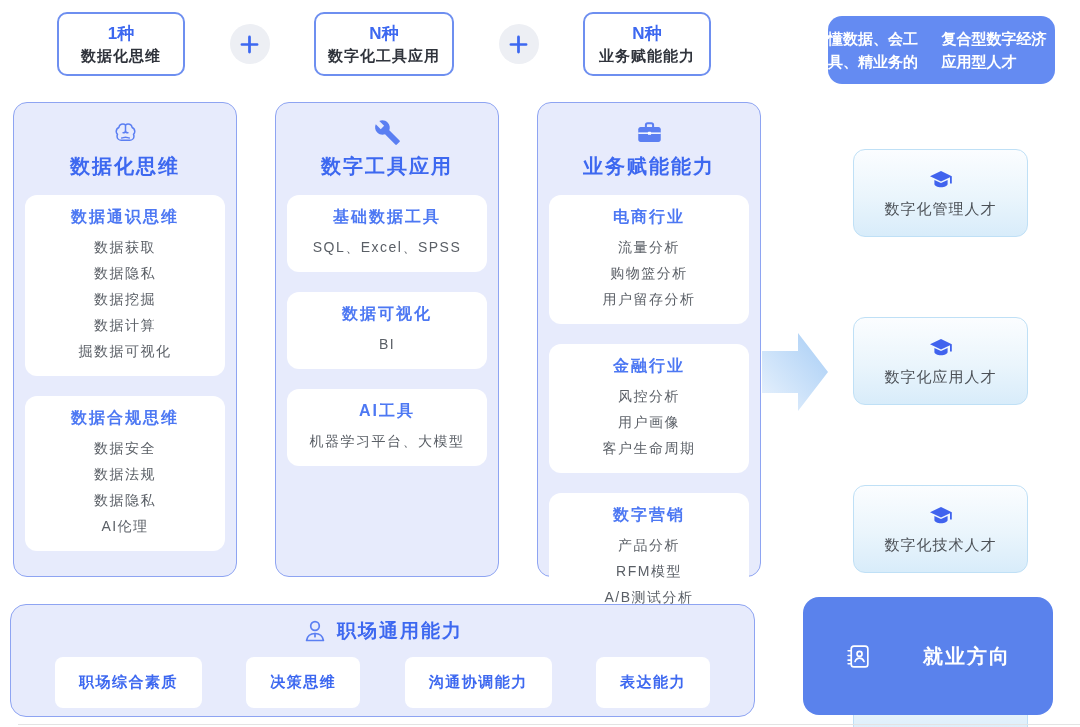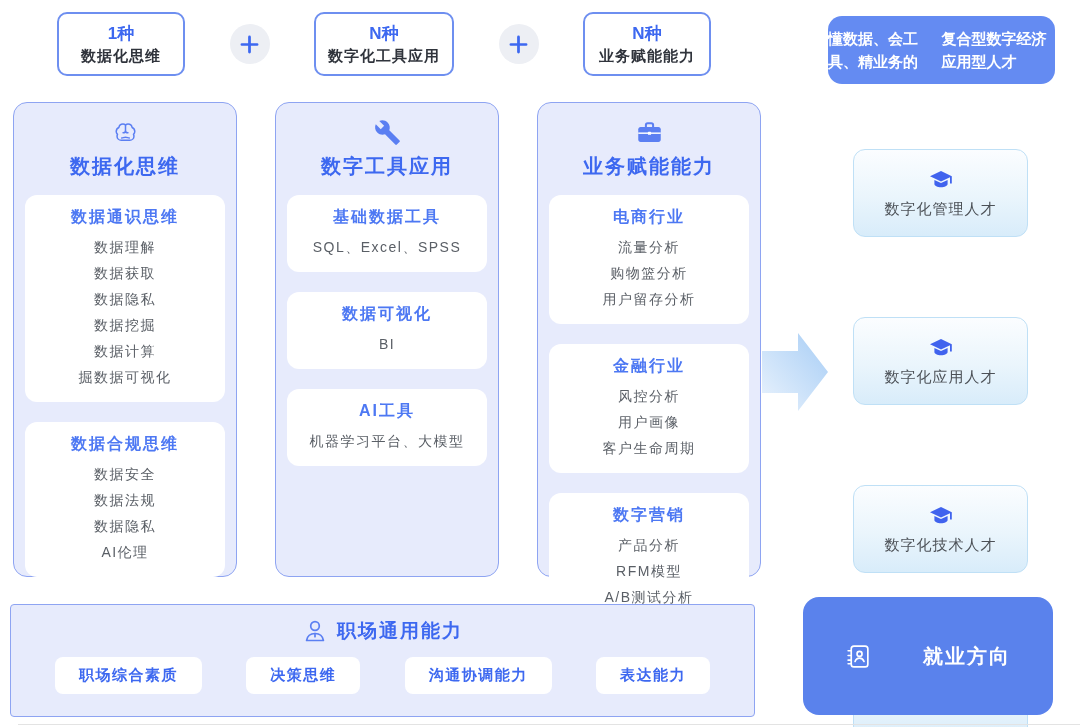--- a/index.html
+++ b/index.html
@@ -41,26 +41,26 @@
   #talent-stack{position:absolute;left:853px;top:105px;width:175px;display:flex;
                 flex-direction:column;gap:36px;}
   .talent-box{height:88px;box-sizing:border-box;border:1px solid #BFE0F6;border-radius:12px;
               background:linear-gradient(180deg,#FBFDFF 0%,#EAF5FC 55%,#D8ECFA 100%);
               display:flex;flex-direction:column;align-items:center;justify-content:center;gap:8px;margin-top:44px;}
   .talent-icon svg{width:24px;height:24px;display:block;}
   .talent-label{font-size:15px;color:#4C5157;letter-spacing:1px;}
   .talent-dots .talent-label{color:#9AA0A8;letter-spacing:2px;font-weight:700;}
 
   
-  #general-panel{position:absolute;left:10px;top:604px;width:745px;height:113px;border-radius:4px;}
+  #general-panel{position:absolute;left:10px;top:604px;width:745px;height:113px;border-radius:16px;}
   .gp-title-row{display:flex;align-items:center;justify-content:center;gap:9px;margin-top:13px;}
   .gp-title-row svg{width:26px;height:26px;display:block;}
   .gp-title{font-size:19px;font-weight:700;color:#3D68F0;letter-spacing:2px;}
   #pills-row{display:flex;justify-content:space-between;padding:0 44px;margin-top:13px;}
-  .pill{background:#fff;border-radius:8px;padding:9px 24px;font-size:15px;font-weight:700;
+  .pill{background:#fff;border-radius:8px;padding:16px 24px;font-size:15px;font-weight:700;
         color:#3D68F0;letter-spacing:1.5px;}
 
   
   #employment-box{position:absolute;left:803px;top:597px;width:250px;height:118px;background:#5A82EC;
                   border-radius:16px;display:flex;align-items:center;justify-content:center;
                   gap:11px;color:#fff;}
   #employment-box svg{width:27px;height:27px;display:block;}
   #employment-label{font-size:20px;font-weight:700;letter-spacing:2px;margin-left:40px;}
 
   .bottom-edge{position:absolute;left:18px;right:0;bottom:2px;height:1px;background:#E3E3E3;}
@@ -106,21 +106,20 @@
           <svg viewBox="0 0 32 32" fill="none" stroke="#5B7FF2" stroke-width="1.8" stroke-linecap="round" stroke-linejoin="round">
     <path d="M13 6c-2.4 0-4.4 1.7-4.8 4C6.3 10.8 5 12.6 5 14.7c0 1.4.6 2.6 1.5 3.5-.3.7-.5 1.4-.5 2.1 0 2.7 2.2 4.9 4.9 4.9h10.2c2.7 0 4.9-2.2 4.9-4.9 0-.7-.2-1.4-.5-2.1.9-.9 1.5-2.1 1.5-3.5 0-2.1-1.3-3.9-3.2-4.7-.4-2.3-2.4-4-4.8-4-1.1 0-2.1.4-2.9 1-.9-.6-1.9-1-3.1-1z"></path>
     <path d="M16 7v6.5M16 13.5c0 1.9-1.4 2.9-2.9 2.9M16 13.5c0 1.9 1.4 2.9 2.9 2.9M11.5 22.5c1.5 0 2.5-1 4.5-1s3 1 4.5 1"></path>
   </svg>
         </div>
     <h2 class="col-title">数据化思维</h2>
     <div class="groups">
           <div class="group">
     <div class="group-title">数据通识思维</div>
     <div class="group-items">
-              <div class="group-item">数据理解</div>
               <div class="group-item">数据获取</div>
               <div class="group-item">数据隐私</div>
               <div class="group-item">数据挖掘</div>
               <div class="group-item">数据计算</div>
               <div class="group-item">掘数据可视化</div>
             </div>
   </div>
           <div class="group">
     <div class="group-title">数据合规思维</div>
     <div class="group-items">

